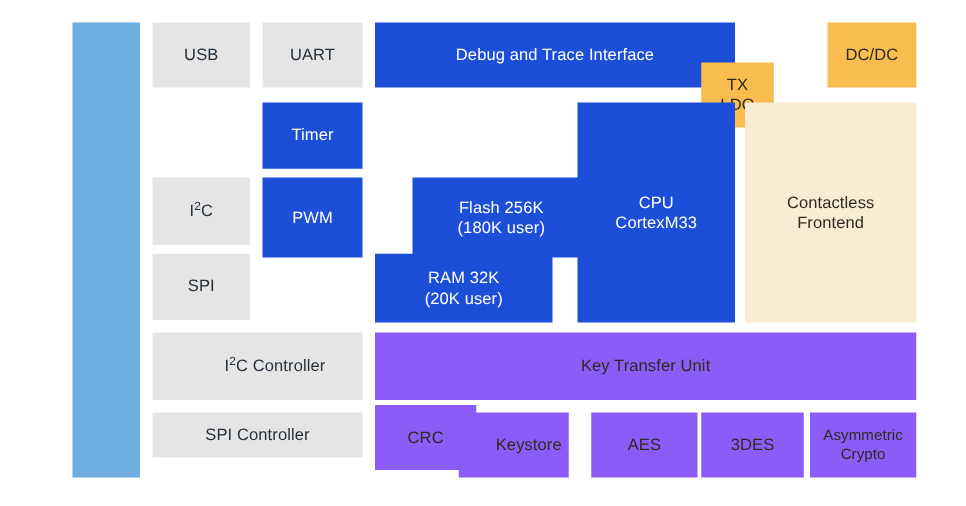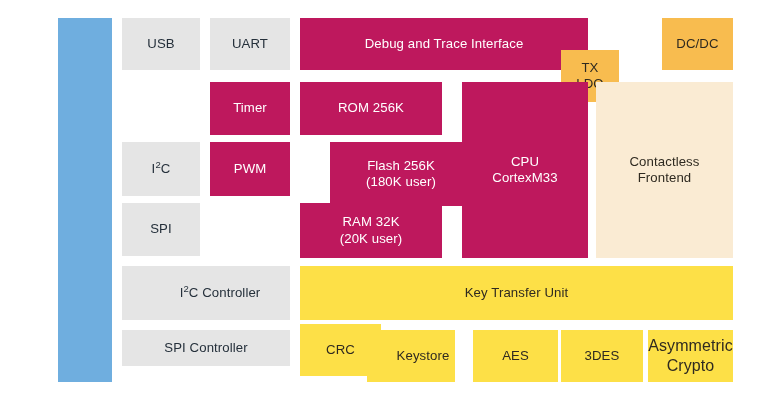--- a/index.html
+++ b/index.html
@@ -22,28 +22,28 @@
     display: flex;
     align-items: center;
     justify-content: center;
     text-align: center;
     line-height: 1.22;
     white-space: pre-line;
     letter-spacing: 0.1px;
   }
   
   .c-bluebar   { background: #6FAEDF; }
-  .c-blue-mid  { background: #be185d; color: #ffffff; }
+  .c-blue-mid  { background: #1d4ed8; color: #ffffff; }
   .c-blue-lite { background: #e5e5e5; color: #25303B; }
   .c-orange    { background: #F8BC4F; color: #2F2A20; }
-  .c-peach     { background: #fde047; color: #2F2A20; }
+  .c-peach     { background: #8b5cf6; color: #2F2A20; }
   .c-cream     { background: #FAEBD3; color: #2F2A20; }
 
   .fs-13 { font-size: 13.2px; }
-  .fs-12 { font-size: 16px; }
+  .fs-12 { font-size: 12px; }
   .sup   { font-size: 0.72em; vertical-align: super; line-height: 0; }
 </style>
 </head>
 <body>
 
 <div id="diagram">
 
   <div class="block c-bluebar" style="left:58px; top:18px; width:54px; height:364px;"></div>
 
   <div class="block c-blue-lite fs-13" style="left:122px; top:18px; width:78px; height:52px;">USB</div>
@@ -53,33 +53,32 @@
   <div class="block c-blue-mid fs-13" style="left:300px; top:18px; width:288px; height:52px;">Debug and Trace Interface</div>
 
   <div class="block c-orange fs-13" style="left:561px; top:18px; width:58px; height:52px;margin-top:32px;">TX
 LDO</div>
 
   <div class="block c-orange fs-13" style="left:662px; top:18px; width:71px; height:52px;">DC/DC</div>
 
 
   <div class="block c-blue-mid fs-13" style="left:210px; top:82px; width:80px; height:53px;">Timer</div>
 
-  <div class="block c-blue-mid fs-13" style="left:300px; top:82px; width:142px; height:53px;">ROM 256K</div>
 
   <div class="block c-blue-mid fs-13" style="left:462px; top:82px; width:126px; height:176px;">CPU
 CortexM33</div>
 
   <div class="block c-cream fs-13" style="left:596px; top:82px; width:137px; height:176px;">Contactless
 Frontend</div>
 
   <div class="block c-blue-lite fs-13" style="left:122px; top:142px; width:78px; height:54px;">
     <span><span>I</span><span class="sup">2</span><span>C</span></span>
   </div>
 
-  <div class="block c-blue-mid fs-13" style="left:210px; top:142px; width:80px; height:54px;">PWM</div>
+  <div class="block c-blue-mid fs-13" style="left:210px; top:142px; width:80px; height:64px;">PWM</div>
 
   <div class="block c-blue-mid fs-13" style="left:300px; top:142px; width:142px; height:64px;margin-left:30px;">Flash 256K
 (180K user)</div>
 
   <div class="block c-blue-lite fs-13" style="left:122px; top:203px; width:78px; height:53px;text-align:right;">SPI</div>
 
   <div class="block c-blue-mid fs-13" style="left:300px; top:203px; width:142px; height:55px;">RAM 32K
 (20K user)</div>
 
   <div class="block c-blue-lite fs-13" style="left:122px; top:266px; width:168px; height:54px;padding-left:28px;">

